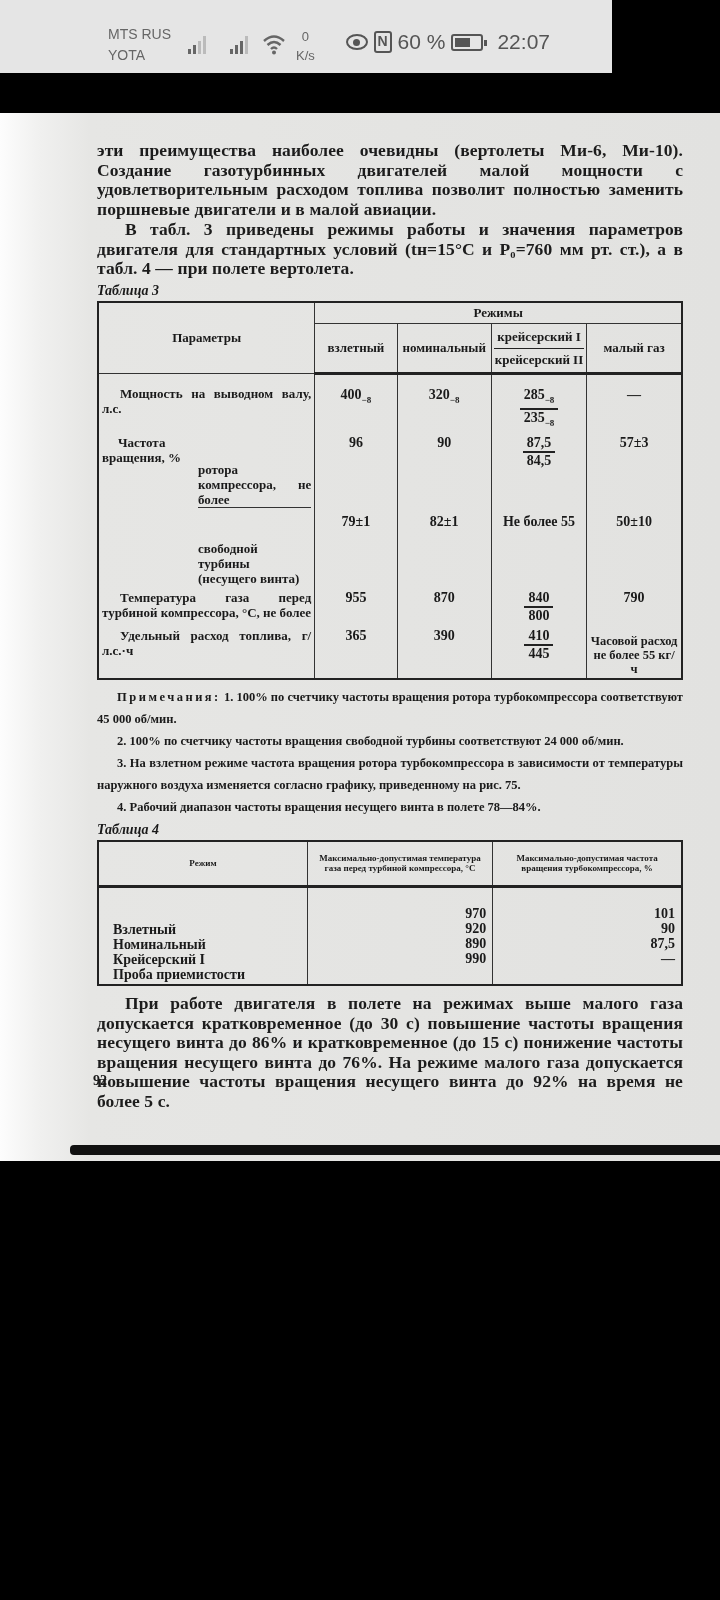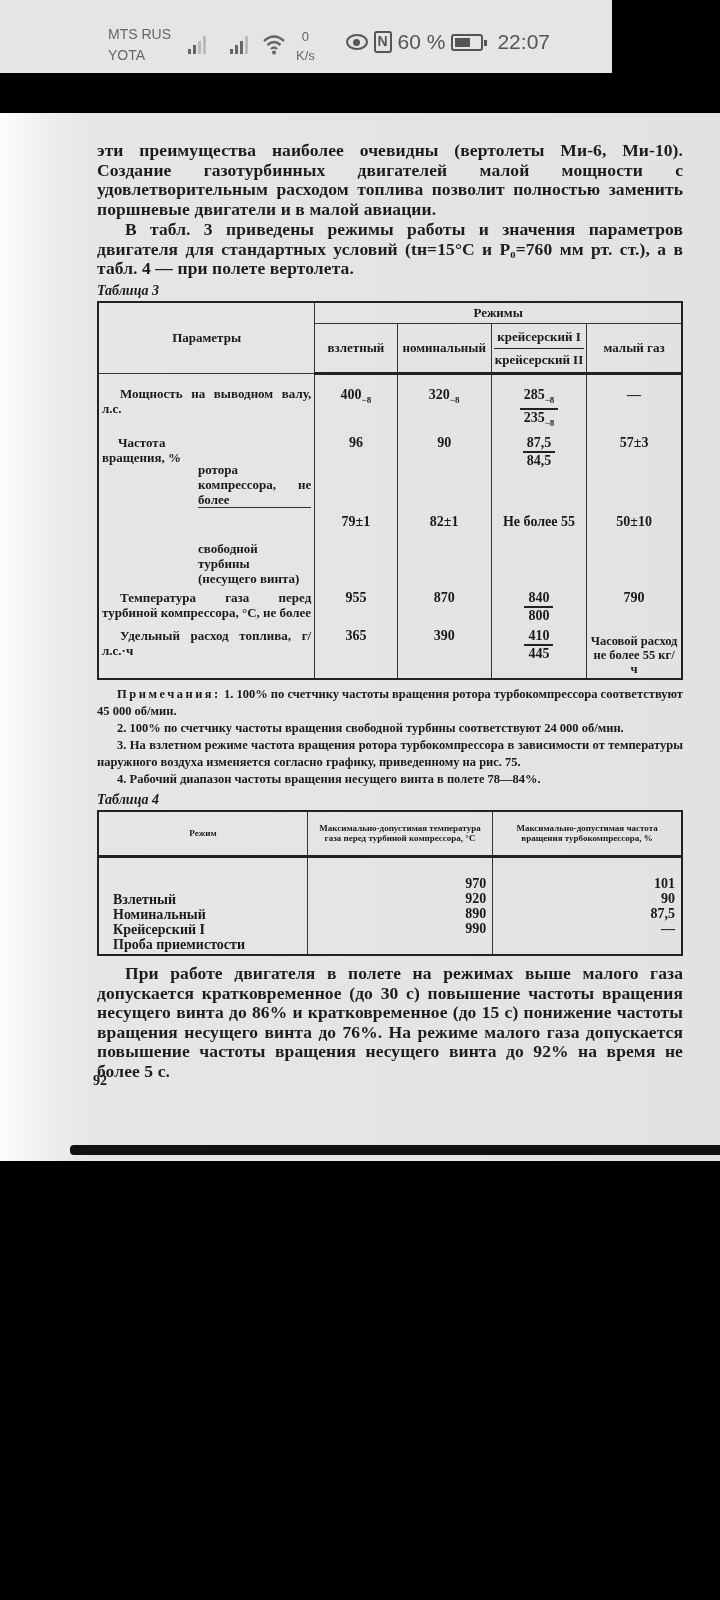--- a/index.html
+++ b/index.html
@@ -39,21 +39,21 @@
   .t3 th { font-size: 13px; font-weight: bold; border: 1.5px solid #333; padding: 2px; text-align: center; }
   .t3 thead tr:last-child th { border-bottom: 3px solid #222; }
   .t3 td { border-left: 1.5px solid #333; border-right: 1.5px solid #333; vertical-align: top; text-align: center; padding: 2px 3px; line-height: 16px; }
   .t3 td.param { text-align: justify; text-indent: 18px; font-size: 13px; line-height: 15px; }
   .frac { display: inline-block; }
   .frac .num { border-bottom: 2px solid #222; padding: 0 4px; }
   .sub { font-size: 9px; vertical-align: sub; }
   .subparam { display: flex; }
   .subparam .a { width: 96px; text-indent: 16px; }
   .subparam .b { flex: 1; text-align: justify; text-indent: 0; margin-top: 27px; }
-  .notes { font-size: 12.5px; line-height: 17px; font-weight: bold; text-align: justify; margin-top: 6px; }
+  .notes { font-size: 12.5px; line-height: 22px; font-weight: bold; text-align: justify; margin-top: 6px; }
   .notes p { text-indent: 20px; }
   .spaced { letter-spacing: 2.5px; }
 
   .t4 { border: 2px solid #222; font-size: 14px; font-weight: bold; margin-top: 2px; }
   .t4 th { font-size: 9px; font-weight: bold; border: 1.5px solid #333; padding: 6px 4px; text-align: center; height: 46px; }
   .t4 thead th { border-bottom: 3px solid #222; }
   .t4 td { border-left: 1.5px solid #333; border-right: 1.5px solid #333; vertical-align: top; padding: 18px 6px 2px; line-height: 15px; }
   .t4 td.c { text-align: right; }
   .pagenum { position: absolute; left: 93px; top: 960px; font-weight: bold; font-size: 14px; }
 </style>

